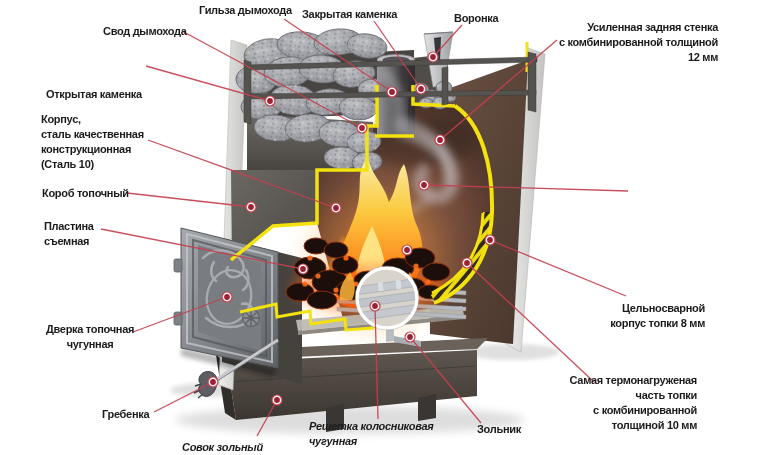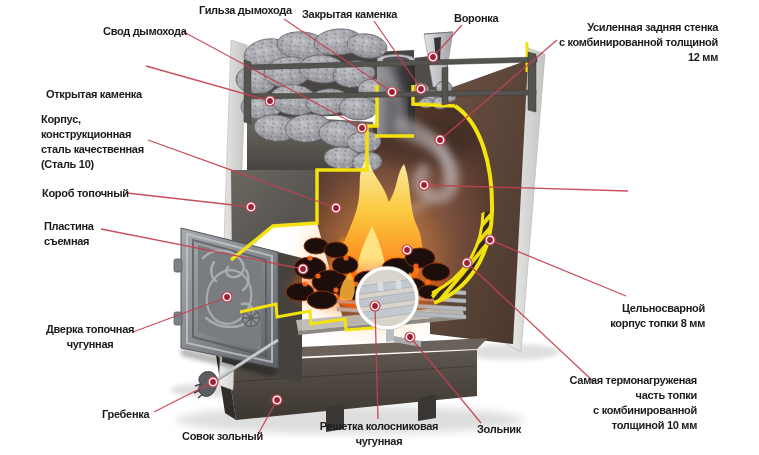--- a/index.html
+++ b/index.html
@@ -3,21 +3,21 @@
 <meta charset="utf-8">
 <style>
   html,body{margin:0;padding:0;background:#ffffff;}
   .stage{position:relative;width:759px;height:455px;background:#fff;overflow:hidden;
          font-family:"Liberation Sans",sans-serif;}
   .stage svg{position:absolute;left:0;top:0;}
   .callout{position:absolute;font-weight:bold;font-size:11px;line-height:15px;
            color:#1b1b1b;letter-spacing:-0.3px;white-space:nowrap;z-index:5;}
   .callout span{display:block;}
   .callout.right{text-align:right;}
-  .callout.center{text-align:center;}
+  .callout.center{font-style:italic;}
 </style>
 </head>
 <body>
 
 <div class="stage">
 <svg width="759" height="455" viewBox="0 0 759 455">
   <defs>
     <linearGradient id="gBody" x1="0" y1="0" x2="0" y2="1">
       <stop offset="0" stop-color="#6e6b65"></stop>
           <stop offset="1" stop-color="#47443f"></stop>
@@ -445,39 +445,39 @@
       <span>Самая термонагруженая</span>
       <span>часть топки</span>
       <span>с комбинированной</span>
       <span>толщиной 10 мм</span>
     </div>
     <div class="callout left" style="top: 59px; left: 46px; color: rgb(27, 27, 27); margin-top: 28px;">
       <span>Открытая каменка</span>
     </div>
     <div class="callout left" style="top: 112px; left: 41px; color: rgb(27, 27, 27);">
       <span>Корпус,</span>
+      <span>сталь качественная</span>
       <span>конструкционная</span>
-      <span>сталь качественная</span>
       <span>(Сталь 10)</span>
     </div>
     <div class="callout left" style="top: 186px; left: 42px; color: rgb(27, 27, 27);">
       <span>Короб топочный</span>
     </div>
     <div class="callout left" style="top: 219px; left: 44px; color: rgb(27, 27, 27);">
       <span>Пластина</span>
       <span>съемная</span>
     </div>
     <div class="callout left" style="top: 322px; left: 46px; color: rgb(27, 27, 27); text-align: center;">
       <span>Дверка топочная</span>
       <span>чугунная</span>
     </div>
     <div class="callout left" style="top: 407px; left: 102px; color: rgb(27, 27, 27);">
       <span>Гребенка</span>
     </div>
-    <div class="callout left" style="top: 429px; left: 182px; color: rgb(27, 27, 27);">
+    <div class="callout left" style="top: 440px; left: 182px; color: rgb(27, 27, 27); font-style: italic;">
       <span>Совок зольный</span>
     </div>
     <div class="callout center" style="top: 419px; left: 309px; width: 140px; color: rgb(27, 27, 27);">
       <span>Решетка колосниковая</span>
       <span>чугунная</span>
     </div>
     <div class="callout left" style="top: 422px; left: 477px; color: rgb(27, 27, 27);">
       <span>Зольник</span>
     </div>
   </div>

